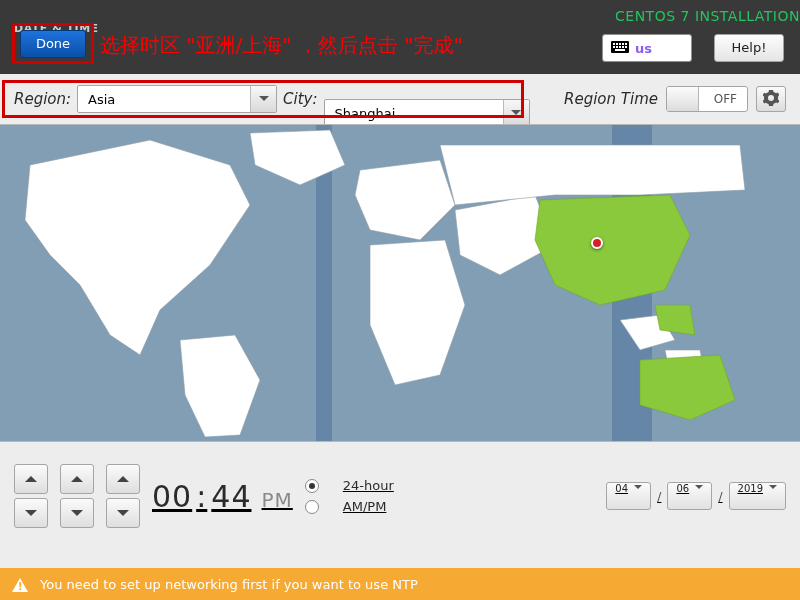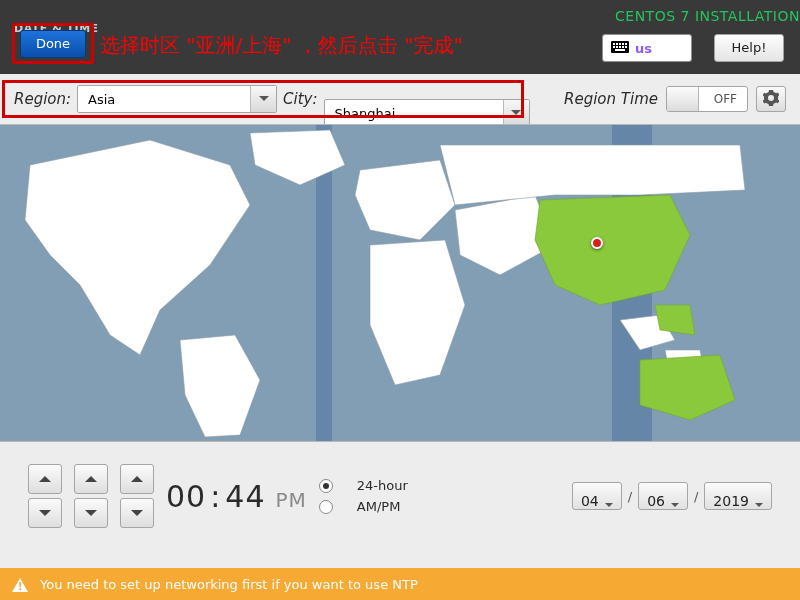--- a/index.html
+++ b/index.html
@@ -132,22 +132,22 @@
     border:2px solid #fff; border-radius:50%;
     box-shadow:0 1px 3px rgba(0,0,0,.5);
   }
   .tzband{
     position:absolute; top:0; bottom:0;
     background:rgba(50,90,140,.35);
   }
 
   
   .bottom {
-    height: 108px; padding:10px 28px;
-    display:flex; align-items:center; gap:12px;
+    height: 108px; padding:10px 14px;
+    display:flex; align-items:center; gap:12px;text-decoration:underline;
   }
   .spin-col{ display:flex; flex-direction:column; gap:4px;}
   .spin-btn{
     width:34px; height:30px;
     background:linear-gradient(#fbfbfb,#dedede);
     border:1px solid #a5a5a5; border-radius:3px;
     display:flex; align-items:center; justify-content:center;
     cursor:pointer;
   }
   .spin-btn::after{ content:""; border:6px solid transparent;}
@@ -161,22 +161,22 @@
   .time-display .ampm{ font-size:20px; color:#8a8a8a; margin-left:6px;}
   .fmt{ display:flex; flex-direction:column; gap:6px; font-size:13px; color:#2a2a2a;}
   .radio{ display:flex; align-items:center; gap:24px; cursor:pointer;}
   .radio .dot{ width:14px; height:14px; border:1px solid #888; border-radius:50%; background:#fff; display:flex; align-items:center; justify-content:center;}
   .radio.sel .dot::after{ content:""; width:6px; height:6px; background:#333; border-radius:50%;}
   .date-group{ margin-left:auto; display:flex; align-items:center; gap:6px;}
   .date-drop{
     height:28px; padding:0 8px;
     background:linear-gradient(#fbfbfb,#e1e1e1);
     border:1px solid #a5a5a5; border-radius:3px;
-    display:flex; align-items:flex-end; gap:6px; cursor:pointer;
-    font-size:14px; color:#222;
+    display:flex; align-items:flex-start; gap:6px; cursor:pointer;
+    font-size:10px; color:#222;
   }
   .date-drop::after{ content:""; border:4px solid transparent; border-top-color:#555; transform:translateY(2px);}
   .slash{ color:#555;}
 
   
   .warnbar{
     position:absolute; left:0; right:0; bottom:0; height:32px;
     background:#f6aa33; color:#fff;
     display:flex; align-items:center; gap:12px;
     padding:0 12px; font-size:13px;

